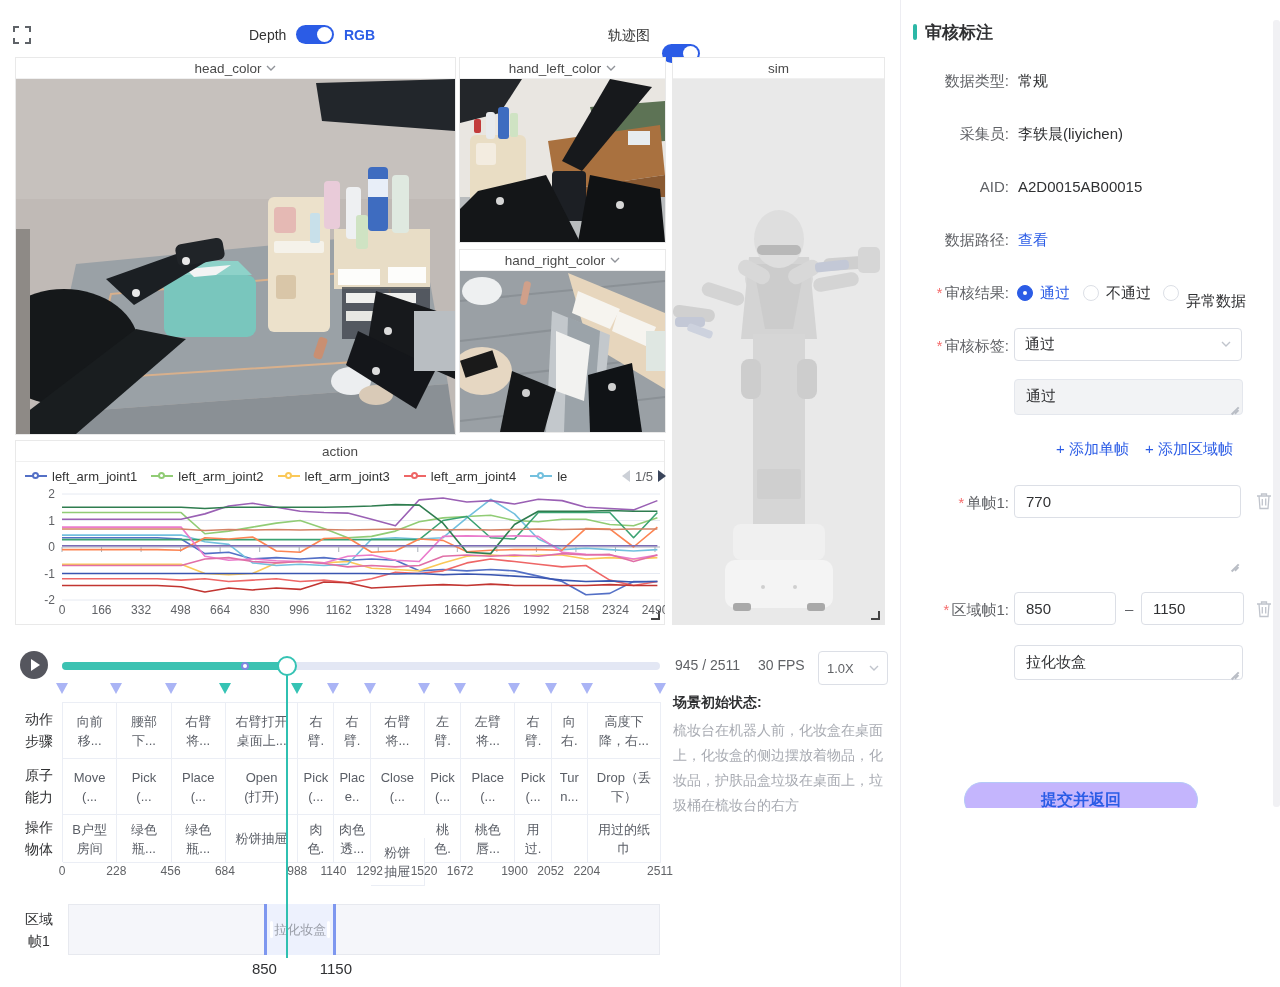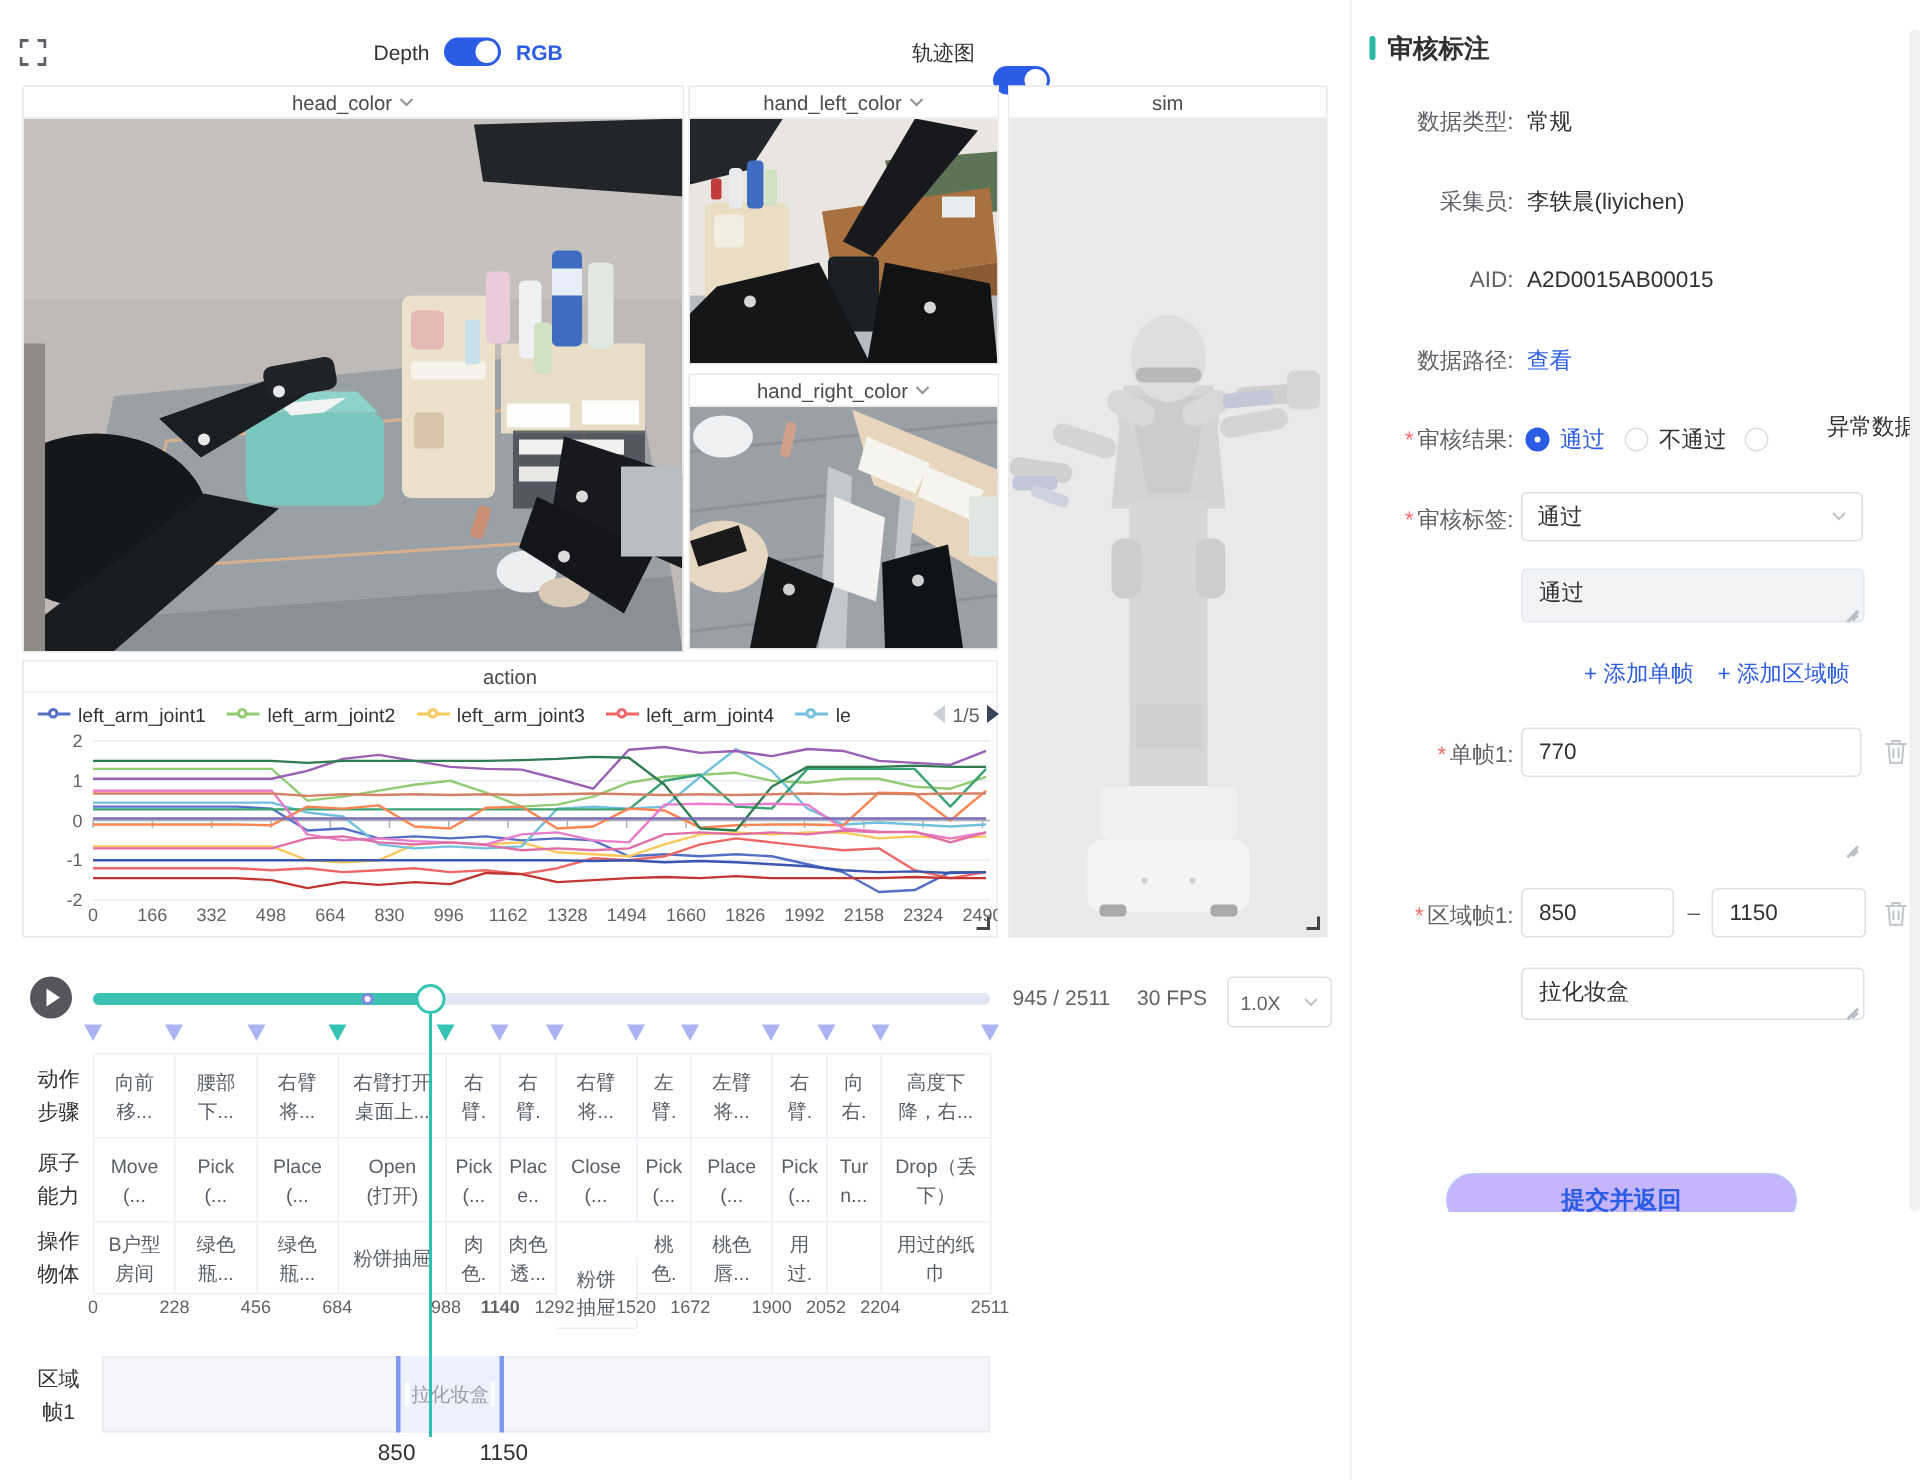--- a/index.html
+++ b/index.html
@@ -482,30 +482,34 @@
         <div class="cell" style="left: 488.688px; width: 36.1991px; top: 112px; height: 48px;"></div>
         <div class="cell" style="left: 524.887px; width: 73.1127px; top: 112px; height: 48px;">用过的纸
 巾</div>
       </div>
   <div id="scalebar">
         <span class="scale-num" style="left: 40px; top: 864px;">0</span>
         <span class="scale-num" style="left: 94.2987px; top: 864px;">228</span>
         <span class="scale-num" style="left: 148.597px; top: 864px;">456</span>
         <span class="scale-num" style="left: 202.896px; top: 864px;">684</span>
         <span class="scale-num" style="left: 275.294px; top: 864px;">988</span>
-        <span class="scale-num" style="left: 311.493px; top: 864px; font-weight: bold;">1140</span>
+        <span class="scale-num" style="left: 311.493px; top: 864px;">1140</span>
         <span class="scale-num" style="left: 347.693px; top: 864px;">1292</span>
         <span class="scale-num" style="left: 401.991px; top: 864px;">1520</span>
         <span class="scale-num" style="left: 438.19px; top: 864px;">1672</span>
         <span class="scale-num" style="left: 492.489px; top: 864px;">1900</span>
         <span class="scale-num" style="left: 528.688px; top: 864px;">2052</span>
         <span class="scale-num" style="left: 564.887px; top: 864px;">2204</span>
         <span class="scale-num" style="left: 638px; top: 864px;">2511</span>
       </div>
 
+  <div id="scene-box">
+    <div id="scene-title">场景初始状态:</div>
+    <div id="scene-text">梳妆台在机器人前，化妆盒在桌面上，化妆盒的侧边摆放着物品，化妆品，护肤品盒垃圾在桌面上，垃圾桶在梳妆台的右方</div>
+  </div>
 
   <div class="rowlab" style="top:908px;">区域
 帧1</div>
   <div id="region-track"></div>
   <div id="region-block" style="left: 264.429px; width: 71.4456px;">
     <span class="grip" style="left:3px;"></span>
     <span>拉化妆盒</span>
     <span class="grip" style="right:3px;"></span>
   </div>
   <span id="region-start" class="range-num" style="left: 234.429px;">850</span>
@@ -529,21 +533,21 @@
 
   <span class="flabel" style="top:231px;">数据路径:</span>
   <span class="fvalue link" style="top:231px;">查看</span>
 
   <span class="flabel" style="top:284px;"><i class="req">*</i><span>审核结果:</span></span>
   <span class="radio sel" style="left:116px;top:285px;"></span>
   <span class="radio-lab sel" style="left:139px;top:284px;">通过</span>
   <span class="radio" style="left:182px;top:285px;"></span>
   <span class="radio-lab" style="left:205px;top:284px;">不通过</span>
   <span class="radio" style="left:262px;top:285px;"></span>
-  <span class="radio-lab" style="left:285px;top:275px;margin-left:32px;">异常数据</span>
+  <span class="radio-lab" style="left:285px;top:292px;">异常数据</span>
 
   <span class="flabel" style="top:337px;"><i class="req">*</i><span>审核标签:</span></span>
   <div class="selbox" style="left:113px;top:328px;width:228px;height:33px;">
     <span>通过</span>
     <svg class="chev" viewBox="0 0 10 7">
             <path d="M1 1l4 4 4-4" fill="none" stroke="#c0c4cc" stroke-width="1.4"></path>
           </svg>
   </div>
 
   <textarea class="ta gray" style="left: 113px; top: 379px; width: 229px; height: 36px;">通过</textarea>

